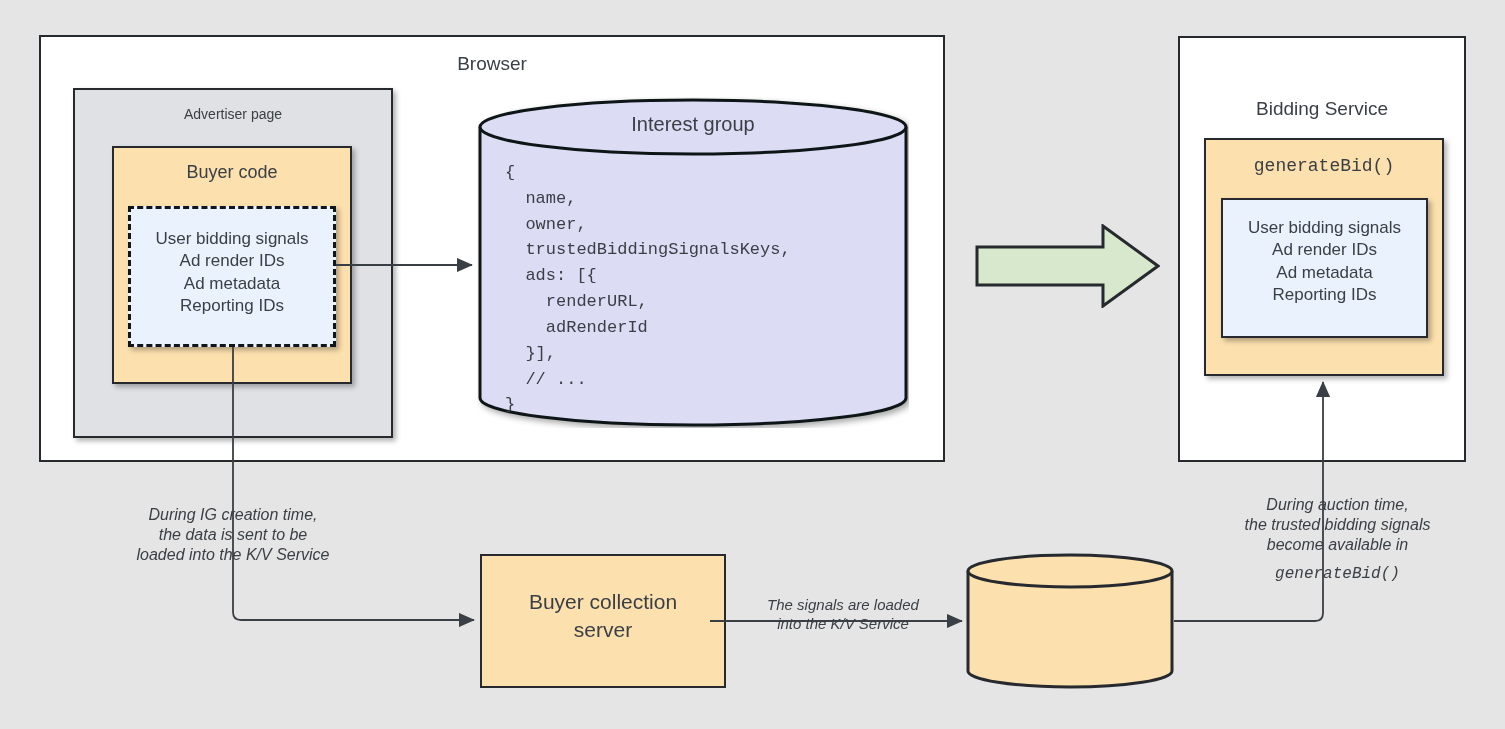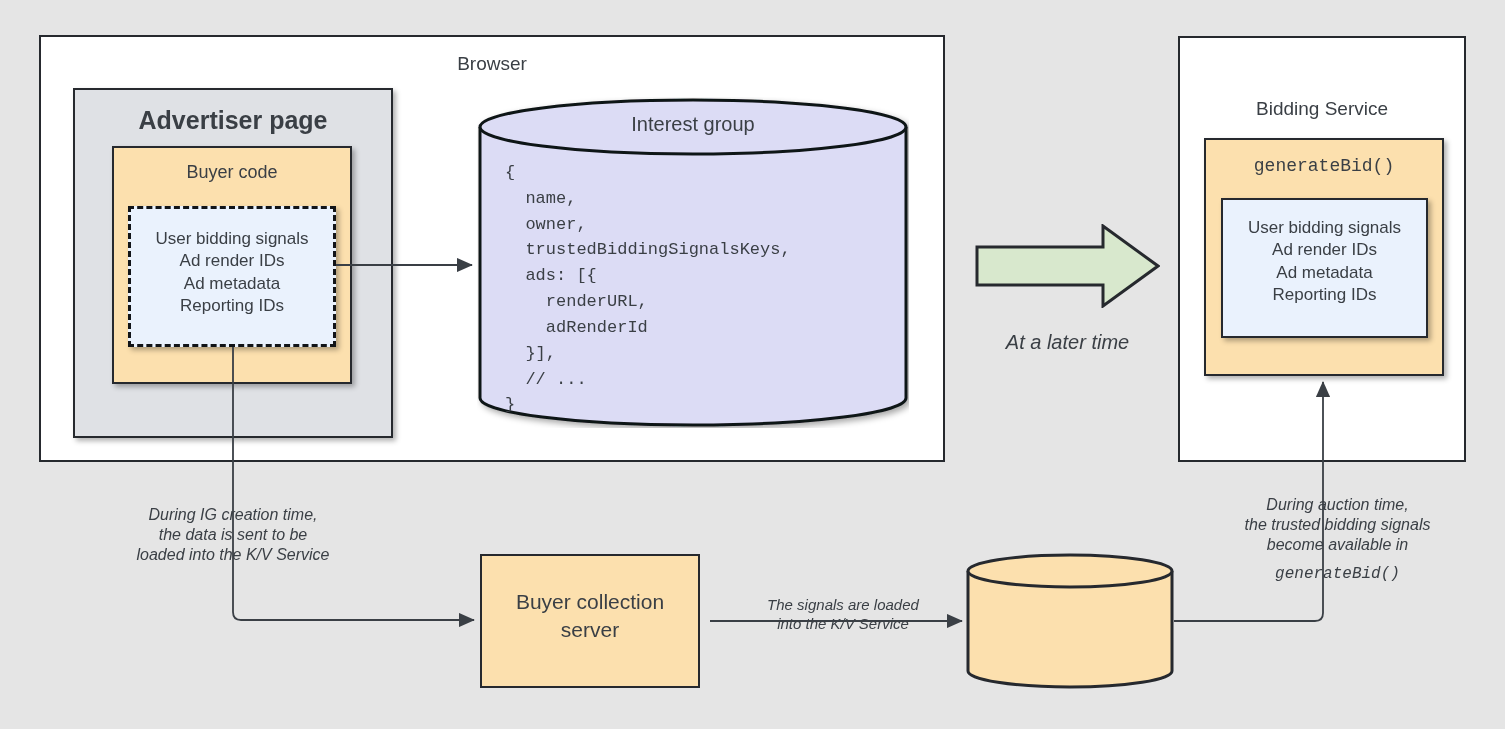--- a/index.html
+++ b/index.html
@@ -64,21 +64,21 @@
 </head>
 <body>
 
 <div id="canvas">
 
   <div class="box" style="left:39px; top:35px; width:906px; height:427px; background:#ffffff;">
     <div class="center-title" style="top:16px; font-size:19px;">Browser</div>
   </div>
 
   <div class="box shadow" style="left:73px; top:88px; width:320px; height:350px; background:#DFE1E5;">
-    <div class="center-title" style="top:16px; font-size:25px;font-weight:bold;">Advertiser page</div>
+    <div class="center-title" style="top:16px; font-size:14px;">Advertiser page</div>
   </div>
 
   <div class="box shadow" style="left:112px; top:146px; width:240px; height:238px; background:#FCE0AE;">
     <div class="center-title" style="top:14px; font-size:18px;text-align:center;">Buyer code</div>
   </div>
 
   <div style="position:absolute; box-sizing:border-box; left:128px; top:206px; width:208px; height:141px;
               border:3px dashed #111418; background:#EAF2FD; box-shadow:3px 3px 5px rgba(0,0,0,0.30);">
     <div class="stack-lines" style="top:19px; font-size:17px; white-space:pre;">User bidding signals
 Ad render IDs
@@ -109,38 +109,37 @@
   }],
   // ...
 }</div>
   </div>
 
   <div style="position:absolute; left:975px; top:224px; width:185px; height:84px;">
     <svg width="185" height="84" viewBox="0 0 185 84">
       <path d="M2,23 L128,23 L128,2 L183,42 L128,82 L128,61 L2,61 Z" fill="#D8E8CD" stroke="#26292e" stroke-width="3" stroke-linejoin="miter"></path>
     </svg>
   </div>
-  <div class="label italic" style="left:960px; top:330px; width:215px; font-size:20px;">At a later time</div>
 
   <div class="box" style="left:1178px; top:36px; width:288px; height:426px; background:#ffffff;">
     <div class="center-title" style="top:16px; font-size:19px;margin-top:44px;">Bidding Service</div>
   </div>
 
   <div class="box shadow" style="left:1204px; top:138px; width:240px; height:238px; background:#FCE0AE;">
     <div class="center-title mono" style="top:16px; font-size:18px;">generateBid()</div>
   </div>
 
   <div class="box shadow" style="left:1221px; top:198px; width:207px; height:140px; background:#EAF2FD;">
     <div class="stack-lines" style="top:17px; font-size:17px; white-space:pre;">User bidding signals
 Ad render IDs
 Ad metadata
 Reporting IDs</div>
   </div>
 
-  <div class="box" style="left:480px; top:554px; width:220px; height:134px; background:#FCE0AE;">
+  <div class="box" style="left:480px; top:554px; width:246px; height:134px; background:#FCE0AE;">
     <div class="stack-lines" style="top:32px; font-size:21px; white-space:pre;">Buyer collection
 server</div>
   </div>
 
   <div style="position:absolute; left:966px; top:553px; width:208px; height:136px;">
     <svg width="208" height="136" viewBox="0 0 208 136">
       <path d="M2,18 A102,16 0 0,1 206,18 L206,118 A102,16 0 0,1 2,118 Z" fill="#FCE0AE" stroke="#26292e" stroke-width="3"></path>
       <path d="M2,18 A102,16 0 0,0 206,18" fill="#FCE0AE" stroke="#26292e" stroke-width="3"></path>
     </svg>
   </div>

